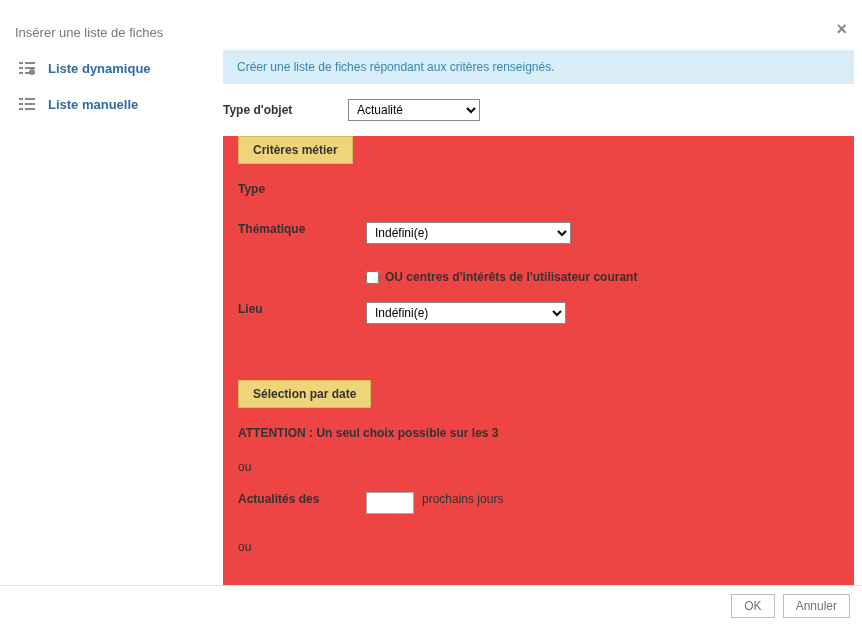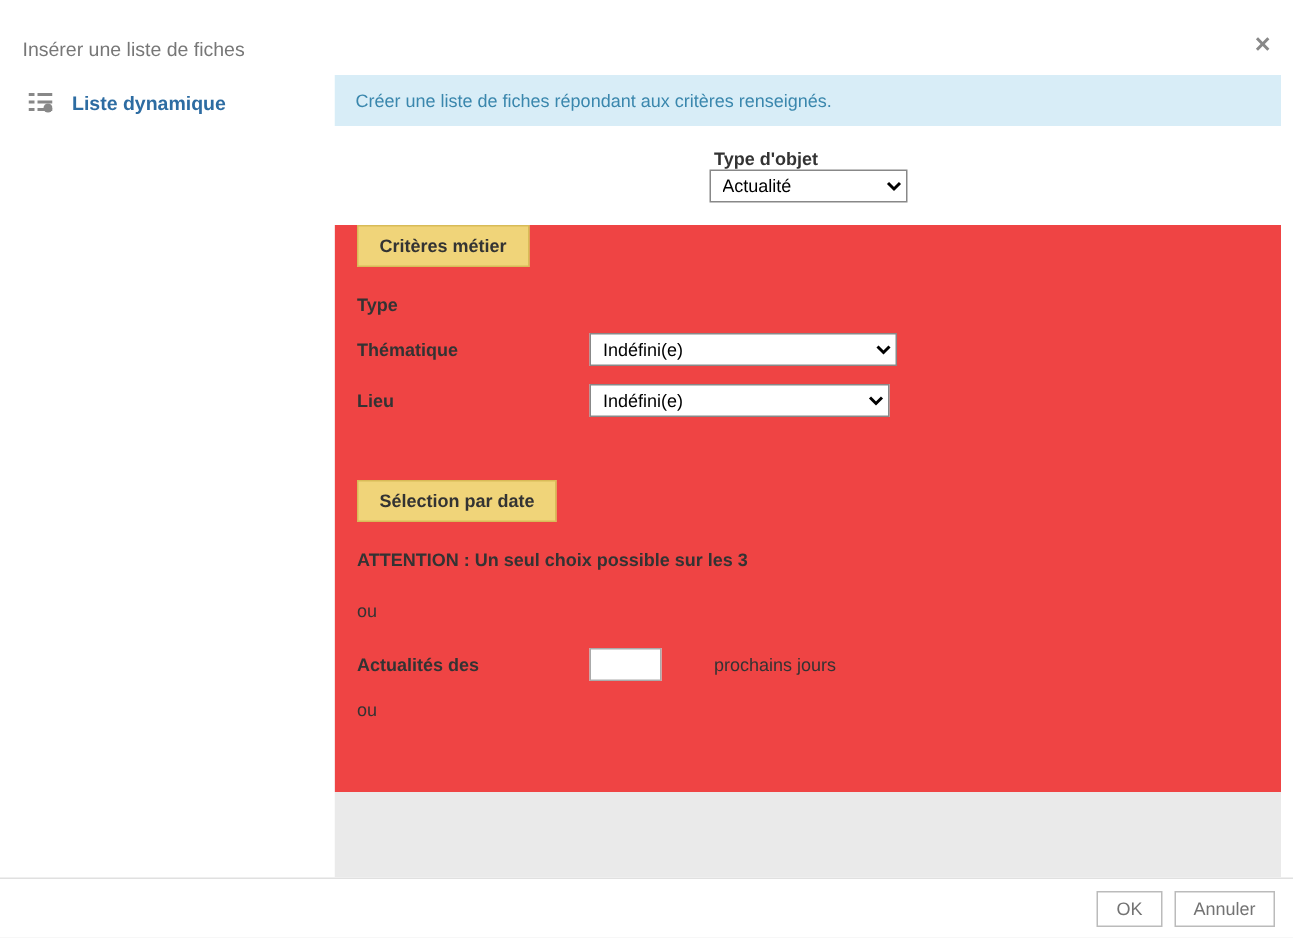--- a/index.html
+++ b/index.html
@@ -75,21 +75,20 @@
     .info-banner {
       background: #d8edf7;
       color: #3a87ad;
       padding: 10px 14px;
       font-size: 12px;
     }
     .object-row {
       display: flex;
       align-items: center;
       padding: 15px 0 15px 0;
-      flex-direction: column;
     }
     .object-row label {
       width: 125px;
       font-weight: bold;
       font-size: 12px;
     }
     select {
       font-size: 12px;
       padding: 2px 4px;
       border: 1px solid #888;
@@ -115,23 +114,21 @@
       font-size: 12px;
       display: inline-block;
       margin-left: 15px;
       margin-top: 0;
     }
     .section-body {
       padding: 18px 15px 10px 15px;
     }
     .form-row {
       display: flex;
-      align-items: center;
-      margin-bottom: 12px;
-      gap: 27px;
+      margin-bottom: 26px;
     }
     .form-row label {
       width: 128px;
       font-weight: bold;
       font-size: 12px;
     }
     .checkbox-row {
       display: flex;
       align-items: center;
       margin-left: 128px;
@@ -208,20 +205,33 @@
             <rect x="6" y="2" width="10" height="2" fill="#888"></rect>
             <rect x="0" y="7" width="4" height="2" fill="#888"></rect>
             <rect x="6" y="7" width="10" height="2" fill="#888"></rect>
             <rect x="0" y="12" width="4" height="2" fill="#888"></rect>
             <rect x="6" y="12" width="10" height="2" fill="#888"></rect>
             <circle cx="13" cy="12" r="3" fill="#888"></circle>
           </svg>
       </span>
       <span>Liste dynamique</span>
     </div>
+    <div class="sidebar-item">
+      <span class="sidebar-icon">
+        <svg width="16" height="16" viewBox="0 0 16 16">
+            <rect x="0" y="2" width="4" height="2" fill="#888"></rect>
+            <rect x="6" y="2" width="10" height="2" fill="#888"></rect>
+            <rect x="0" y="7" width="4" height="2" fill="#888"></rect>
+            <rect x="6" y="7" width="10" height="2" fill="#888"></rect>
+            <rect x="0" y="12" width="4" height="2" fill="#888"></rect>
+            <rect x="6" y="12" width="10" height="2" fill="#888"></rect>
+          </svg>
+      </span>
+      <span>Liste manuelle</span>
+    </div>
   </div>
 
   <div class="main">
 
     <div class="info-banner">Créer une liste de fiches répondant aux critères renseignés.</div>
 
     <div class="object-row">
       <label>Type d'objet</label>
       <select style="width:132px">
         <option>Actualité</option>
@@ -235,20 +245,24 @@
         <div class="section-body">
           <div class="form-row">
             <label>Type</label>
           </div>
           <div class="form-row">
             <label>Thématique</label>
             <select style="width:205px">
               <option>Indéfini(e)</option>
             </select>
           </div>
+          <div class="checkbox-row">
+            <input type="checkbox" style="">
+            <span>OU centres d'intérêts de l'utilisateur courant</span>
+          </div>
           <div class="form-row">
             <label>Lieu</label>
             <select style="width:200px">
               <option>Indéfini(e)</option>
             </select>
           </div>
         </div>
       </div>
 
       <div class="section">

